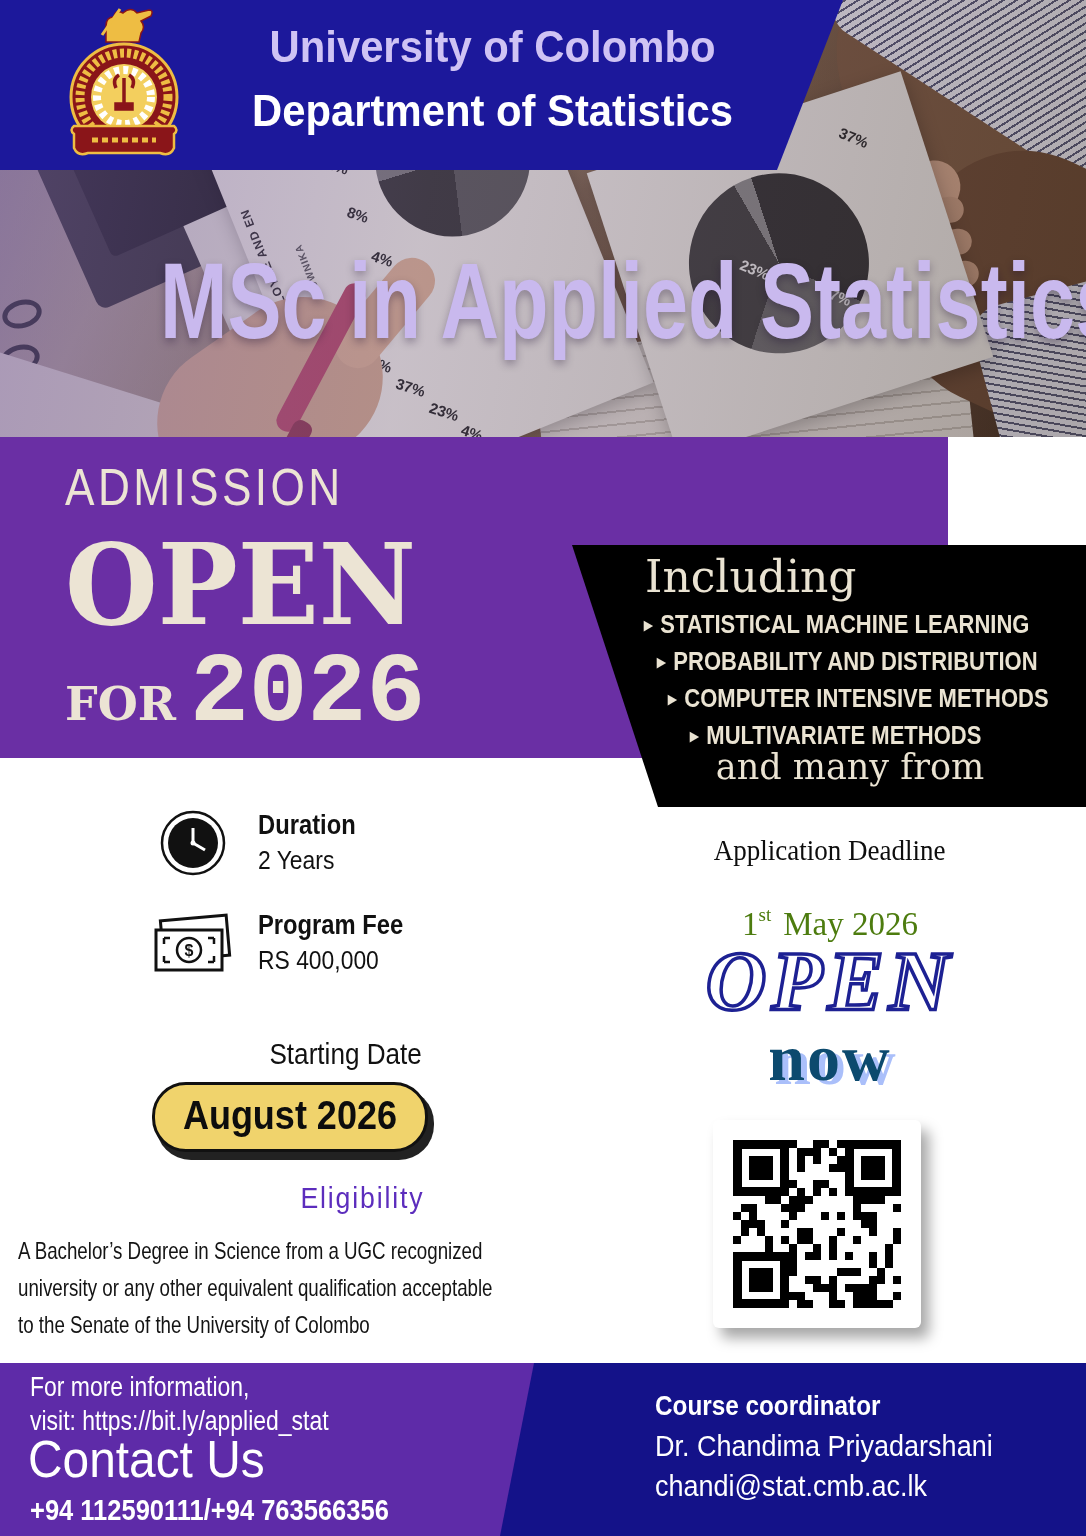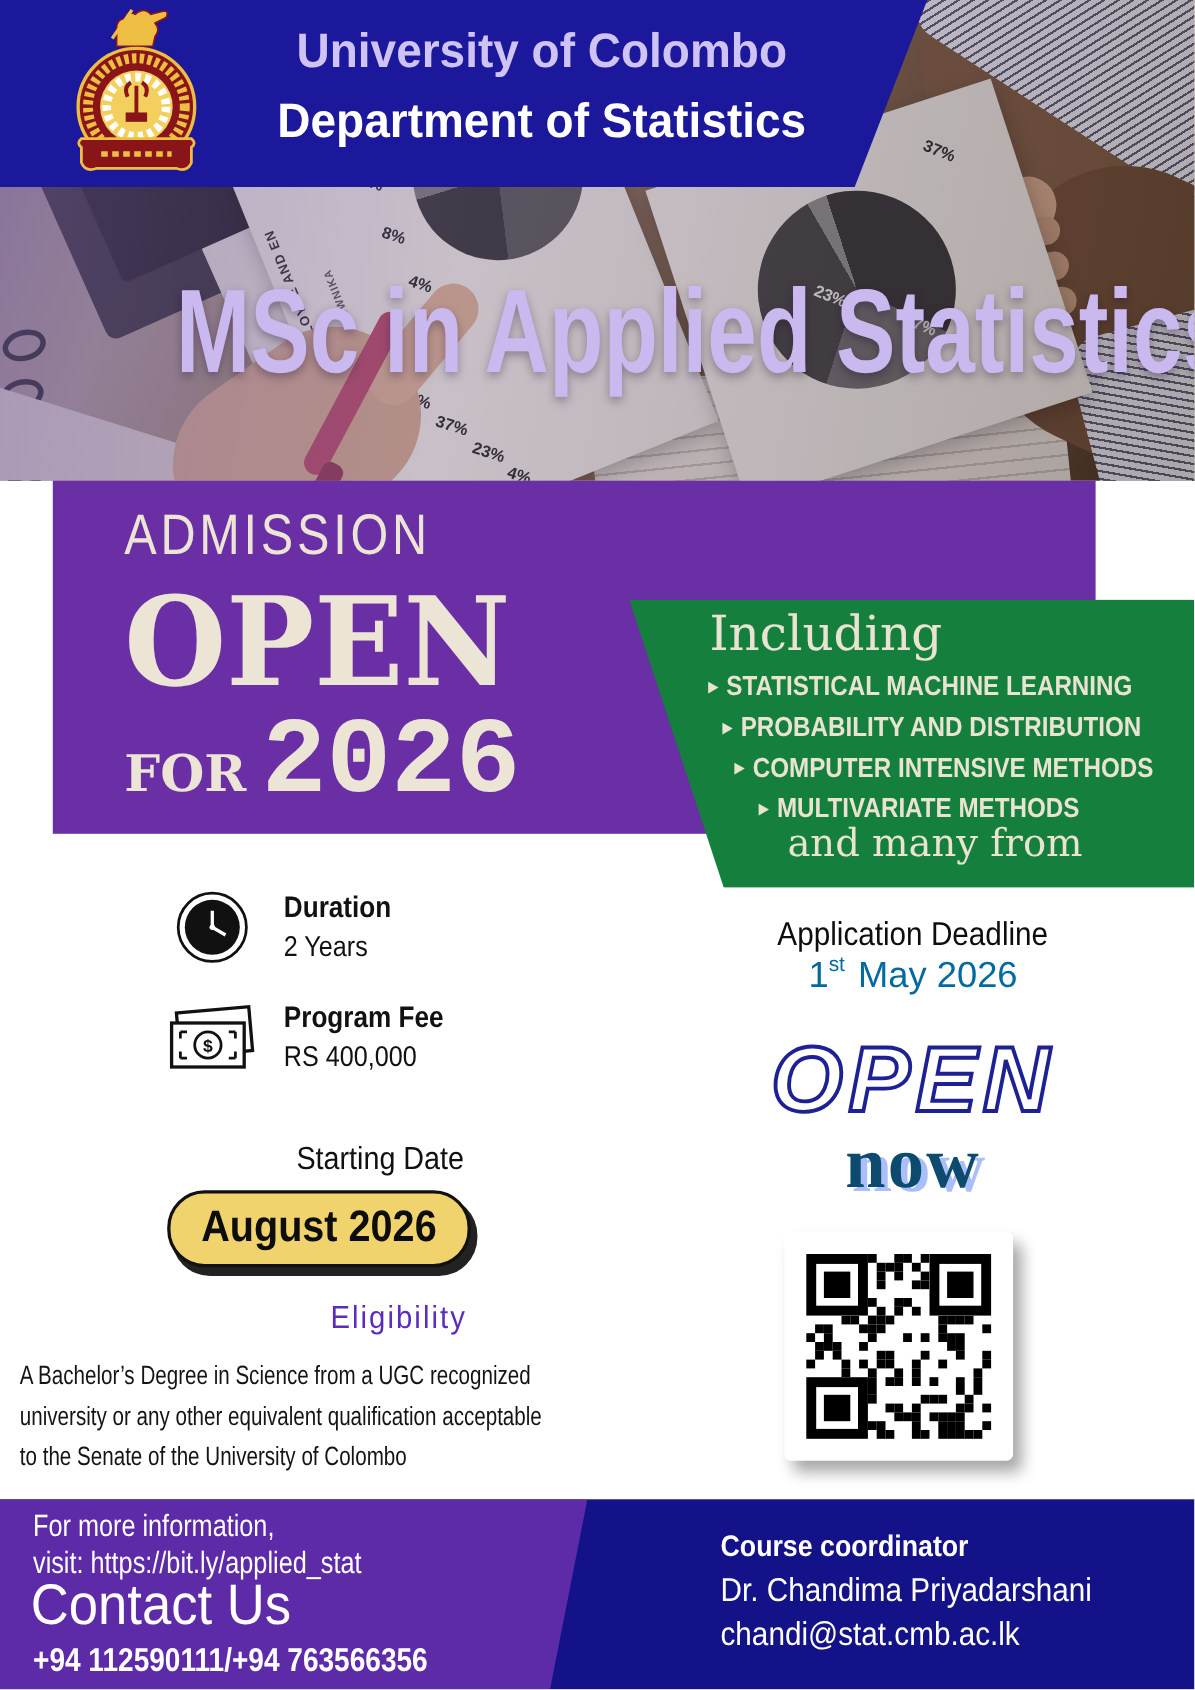--- a/index.html
+++ b/index.html
@@ -44,29 +44,29 @@
               text-shadow:0 4px 10px rgba(30,15,50,.35);}
   .hero-title>span{display:inline-block;transform:scaleX(.75);transform-origin:center;}
   
   .header{position:absolute;left:0;top:0;width:1086px;height:170px;background:#1c189b;z-index:5;
           clip-path:polygon(0 0,843px 0,777px 100%,0 100%);}
   .logo{position:absolute;left:58px;top:4px;width:132px;height:162px;}
   .htext{position:absolute;left:205px;top:0;width:575px;text-align:center;}
   .huni{margin-top:22px;font-size:44px;font-weight:bold;color:#cfc3f4;transform:scaleX(.95);}
   .hdep{margin-top:14px;font-size:44px;font-weight:bold;color:#ffffff;transform:scaleX(.95);}
   
-  .band{position:absolute;left:0;top:437px;width:948px;height:321px;background:#6a2fa4;z-index:2;margin-left:48px;}
+  .band{position:absolute;left:0;top:437px;width:948px;height:321px;background:#6a2fa4;z-index:2;}
   .adm{position:absolute;left:65px;top:20px;color:#ece4d4;}
   .adm1{font-size:52px;letter-spacing:4px;transform:scaleX(.85);transform-origin:0 0;}
   .adm2{margin-top:12px;font-family:"DejaVu Serif",serif;font-weight:bold;font-size:112px;line-height:1;transform:scaleX(.95);transform-origin:0 0;}
   .adm3{display:flex;align-items:baseline;gap:14px;margin-top:4px;font-family:"DejaVu Serif",serif;font-weight:bold;}
   .admFor{font-size:46px;}
   .admYear{font-size:98px;line-height:1;font-family:Liberation Mono, monospace;}
   
-  .incl{position:absolute;left:560px;top:545px;width:526px;height:262px;background:#15803d;z-index:4;
+  .incl{position:absolute;left:560px;top:545px;width:526px;height:262px;background:#000000;z-index:4;
         clip-path:polygon(12px 0,100% 0,100% 100%,98px 100%);color:#eae3d2;}
   .incl-h{position:absolute;left:85px;top:6px;font-family:"DejaVu Serif",serif;font-size:44px;}
   .incl-item{position:absolute;height:30px;line-height:30px;font-weight:bold;font-size:25px;white-space:nowrap;
              transform:scaleX(.88);transform-origin:0 0;}
   .arr{display:inline-block;margin-right:9px;font-size:19px;vertical-align:2px;}
   .arr::before{content:"\25B8";}
   .i0{left:84px;top:64px;} .i1{left:97px;top:101px;} .i2{left:108px;top:138px;} .i3{left:130px;top:175px;}
   .incl-more{position:absolute;left:150px;top:202px;width:280px;text-align:center;font-family:"DejaVu Serif",serif;font-size:35px;}
   
   .icon{position:absolute;}
@@ -78,24 +78,24 @@
   .pill{position:absolute;left:152px;top:1082px;width:270px;height:64px;background:#f0d36c;border:3px solid #111;
         border-radius:34px;box-shadow:5px 7px 0 1px #222;text-align:center;line-height:60px;
         font-weight:bold;font-size:40px;color:#0d0d0d;}
   .pill>span{display:inline-block;transform:scaleX(.9);}
   .elig{top:1182px;font-weight:normal;font-size:29px;color:#5c2dbd;letter-spacing:2px;}
   .elig>span{display:inline-block;transform:scaleX(.92);}
   .paragraph{position:absolute;left:18px;top:1232px;width:700px;font-size:24px;line-height:1.55;color:#141414;
              transform:scaleX(.78);transform-origin:0 0;}
   .paragraph span{display:block;white-space:nowrap;}
   
-  .rcol{position:absolute;left:640px;width:380px;text-align:center;}
+  .rcol{position:absolute;left:640px;width:380px;text-align:center;font-family:Liberation Serif, serif;}
   .deadline{top:833px;font-size:30px;font-weight:500;color:#0d0d0d;}
   .deadline>span{display:inline-block;transform:scaleX(.9);}
-  .ddate{top:867px;font-size:33px;color:#0369a1;}
+  .ddate{top:904px;font-size:33px;color:#4d7c0f;}
   .ddate sup{font-size:19px;vertical-align:14px;}
   .ddate .rest{margin-left:12px;}
   .apply{top:933px;font-style:italic;font-weight:bold;font-size:84px;letter-spacing:5px;color:#ffffff;
          -webkit-text-stroke:3.5px #1d2193;white-space:nowrap;}
   .now{top:1020px;font-family:Liberation Serif, serif;font-weight:bold;font-size:66px;letter-spacing:2px;
        color:#0c4a6e;text-shadow:6px 4px 0 #aabffa;}
   
   .qr-card{position:absolute;left:713px;top:1120px;width:208px;height:208px;background:#fff;border-radius:6px;
            box-shadow:8px 10px 14px rgba(0,0,0,.35);z-index:3;}
   .qr-grid{position:absolute;left:20px;top:20px;display:grid;grid-template-columns:repeat(21,8px);grid-auto-rows:8px;}

